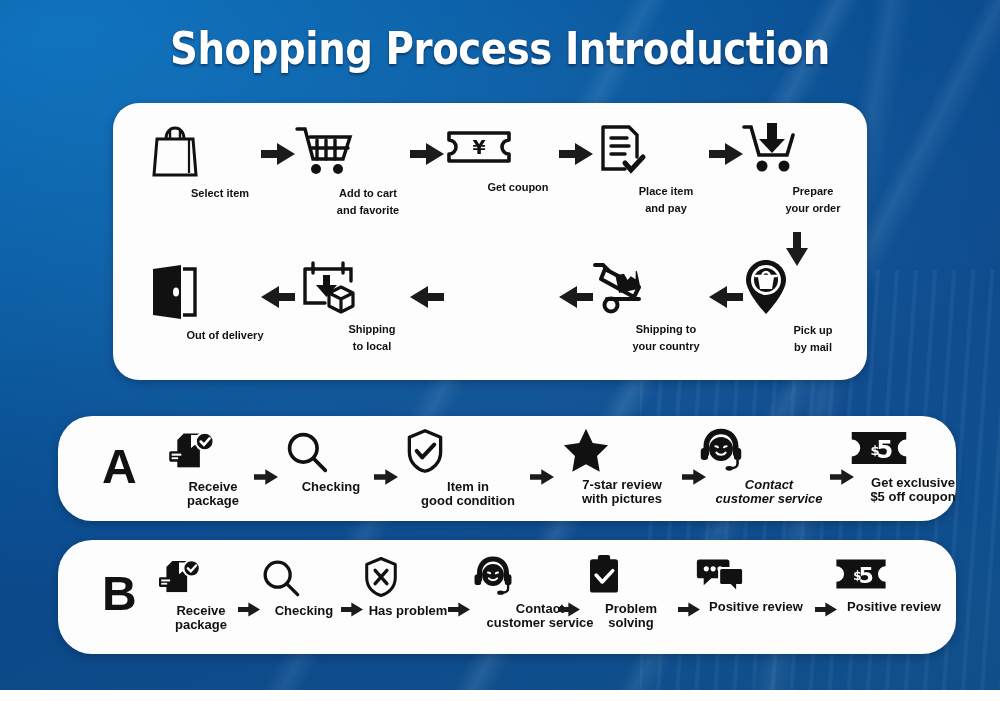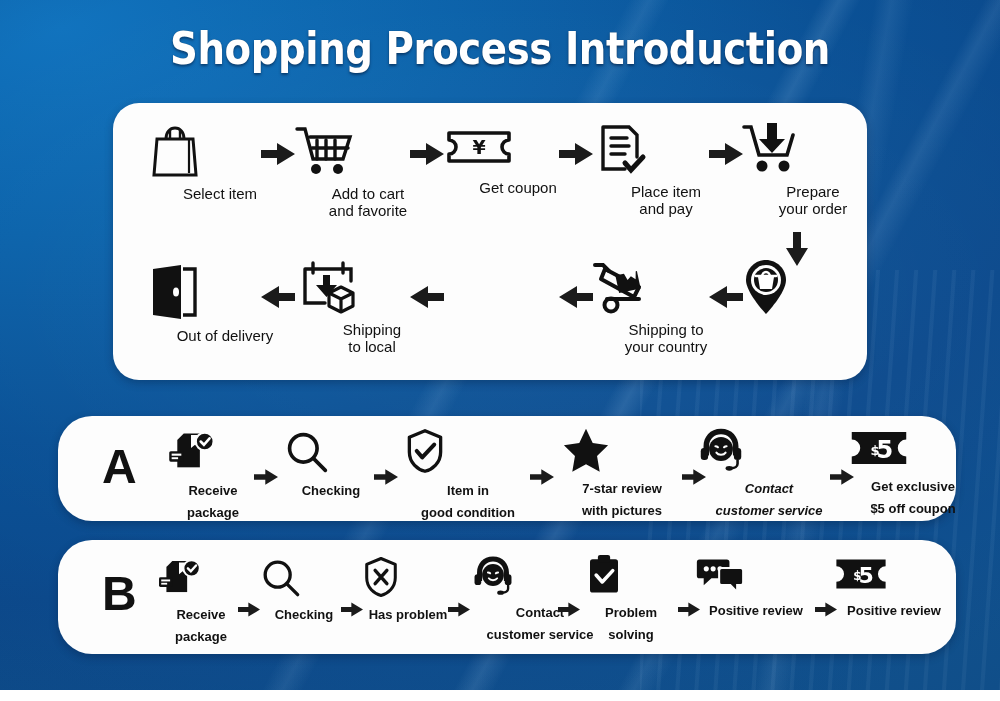--- a/index.html
+++ b/index.html
@@ -47,24 +47,24 @@
     z-index:4;
   }
   #card-main{left:113px;top:103px;width:754px;height:277px;border-radius:26px;}
   #card-a{left:58px;top:416px;width:898px;height:105px;border-radius:34px;}
   #card-b{left:58px;top:540px;width:898px;height:114px;border-radius:34px;}
 
   
   .step{position:absolute;text-align:center;}
   .step .ico{display:block;margin:0 auto;}
   .step .lbl{
-    display:block;font-size:15px;line-height:17px;color:#111;
-    font-weight:400;white-space:pre-line;margin-top:6px;
-  }
-  .rowA .lbl,.rowB .lbl{font-size:13px;line-height:22px;font-weight:700;}
+    display:block;font-size:11px;line-height:17px;color:#111;
+    font-weight:700;white-space:pre-line;margin-top:6px;
+  }
+  .rowA .lbl,.rowB .lbl{font-size:13px;line-height:14px;font-weight:700;}
   .rowB .lbl{font-weight:700;}
 
   .arrow{position:absolute;color:#1b1b1b;line-height:0;}
   .rowletter{
     position:absolute;font-size:48px;font-weight:700;color:#111;
     font-family:"Liberation Sans","DejaVu Sans",sans-serif;line-height:1;
   }
   svg{display:block;}
 </style>
 </head>
@@ -247,20 +247,22 @@
       <span class="ico">
         <svg width="56" height="58" viewBox="0 0 56 58">
           <path d="M28 2C17 2 8 11 8 22c0 13 20 34 20 34s20-21 20-34C48 11 39 2 28 2z" fill="#111"></path>
           <circle cx="28" cy="22" r="15" fill="#fdfdfd"></circle>
             <circle cx="28" cy="22" r="12" fill="#111"></circle>
           <path d="M20 19h16l-2 12H22z" fill="#fff"></path>
           <path d="M24 19c0-3 2-5 4-5s4 2 4 5" fill="none" stroke="#fff" stroke-width="2.4"></path>
           <path d="M18 18h20" stroke="#fff" stroke-width="2.6" stroke-linecap="round"></path>
           </svg>
       </span>
+      <span class="lbl">Pick up
+by mail</span>
     </div>
   </div>
 
   <div class="card rowA" id="card-a">
     <div class="rowletter" style="left:44px;top:27px;">A</div>
 
     <div class="step" style="left:108px;top:14px;width:94px;">
       <span class="ico">
         <svg width="50" height="44" viewBox="0 0 62 54">
           <path d="M14 12h28v34H14z" fill="#111"></path>

